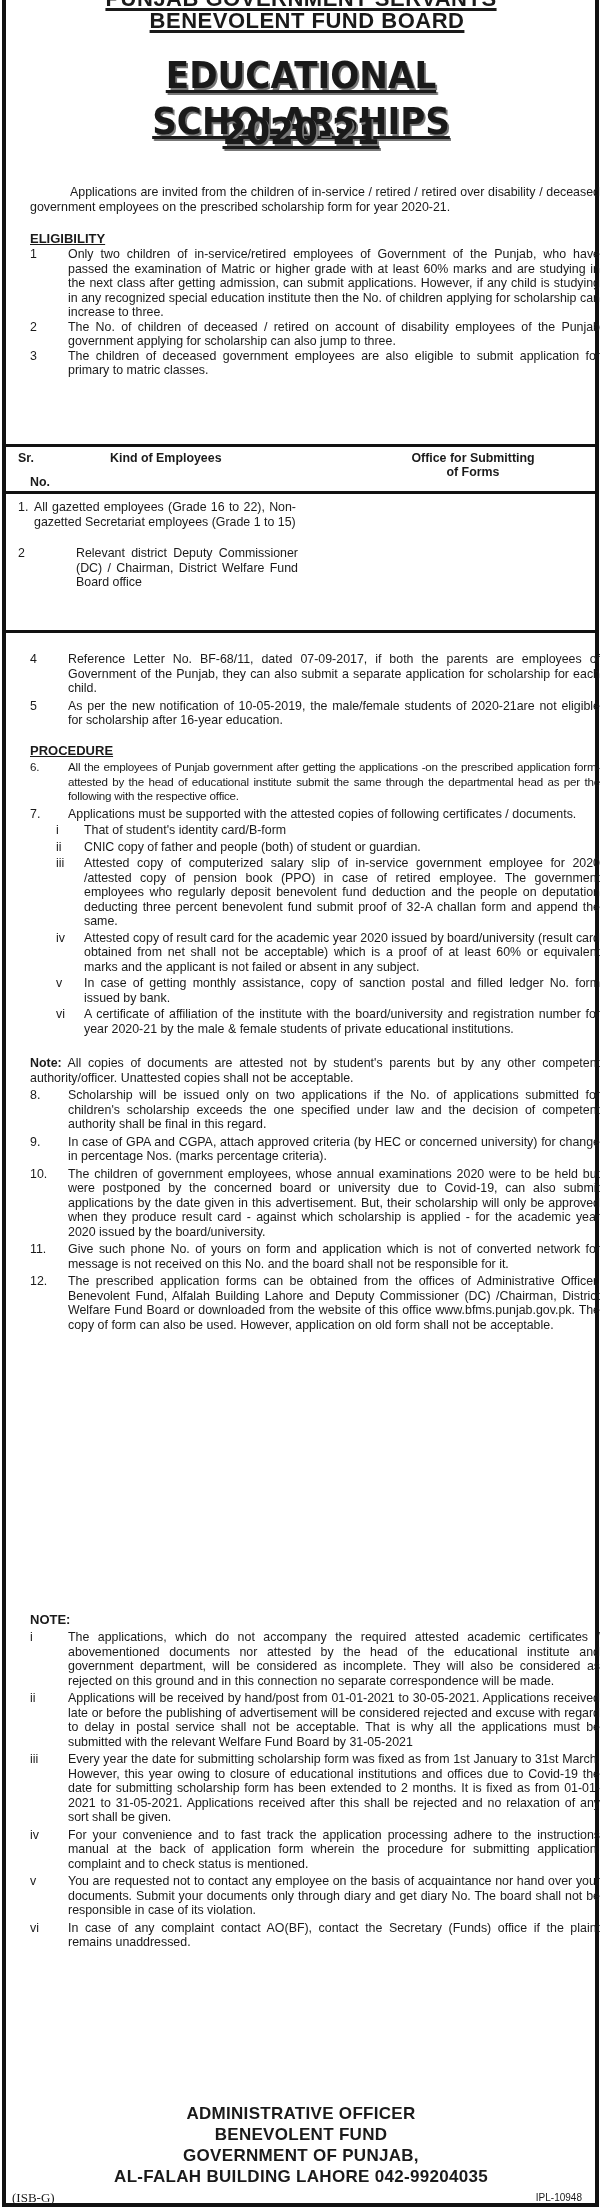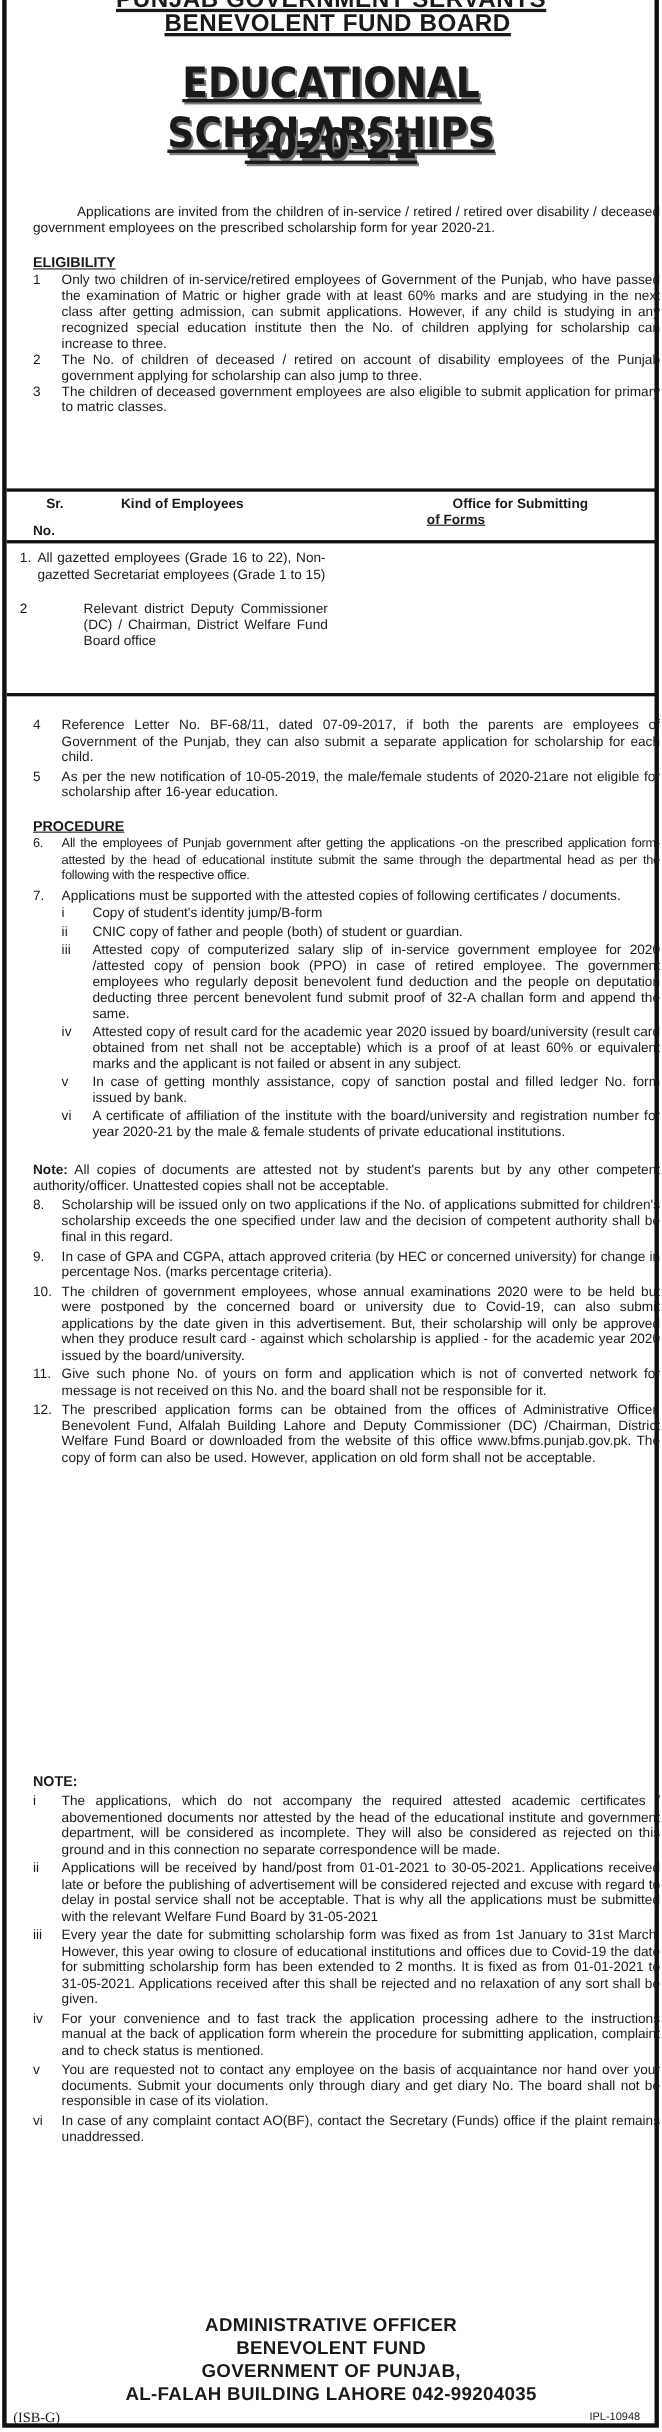--- a/index.html
+++ b/index.html
@@ -38,21 +38,21 @@
     font-size: 38px; line-height: 46px; transform: scaleX(0.9);
     text-decoration: underline; text-decoration-thickness: 3px;
     text-shadow: 2px 2px 0 #777;
   }
   .p { font-size: 12.4px; line-height: 14.5px; text-align: justify; }
   .abs { position: absolute; left: 24px; width: 570px; }
   .intro { text-indent: 40px; }
   .sect { font-weight: bold; font-size: 13px; text-decoration: underline; }
   .li { display: flex; }
   .li .n { width: 26px; flex: none; }
-  .li .t { flex: 1; text-align: justify; }
+  .li .t { flex: 1; text-align: justify; margin-left: 12px; }
   .sub { display: flex; margin-left: 26px; }
   .sub .n { width: 28px; flex: none; }
   .sub .t { flex: 1; text-align: justify; }
   .rule { position: absolute; left: 0; width: 590px; height: 3px; background: #111; }
   .tbl-head { position: absolute; left: 12px; width: 570px; font-weight: bold; font-size: 12.4px; line-height: 14px; }
   .tbl-row { position: absolute; left: 12px; width: 570px; display: flex; font-size: 12.4px; line-height: 14.5px; }
   .tbl-row .n { width: 16px; flex: none; }
   .tbl-row .k { width: 262px; flex: none; text-align: justify; }
   .tbl-row .o { width: 222px; margin-left: 42px; text-align: justify; }
   .sign {
@@ -88,25 +88,25 @@
       </div>
     <div class="li">
         <span class="n">3</span>
         <span class="t">The children of deceased government employees are also eligible to submit application for primary to matric classes.</span>
       </div>
   </div>
 
   <div class="rule" style="top:444px;"></div>
 
   <div class="tbl-head" style="top:451px;">
-    <span style="position:absolute;left:0;top:0;margin-left:24px;">Sr.</span>
+    <span style="position:absolute;left:0;top:0;">Sr.</span>
     <span style="position:absolute;left:0;top:24px;padding-left:12px;">No.</span>
     <span style="position:absolute;left:92px;top:0;">Kind of Employees</span>
     <span style="position:absolute;left:370px;top:0;width:170px;text-align:center;">Office for Submitting</span>
-    <span style="position:absolute;left:370px;top:14px;width:170px;text-align:left;text-decoration:underline;">of Forms</span>
+    <span style="position:absolute;left:370px;top:14px;width:170px;text-align:center;">of Forms</span>
   </div>
 
   <div class="rule" style="top:491px;"></div>
 
   <div class="tbl-row" style="top:500px;">
     <span class="n">1.</span>
     <span class="k">All gazetted employees (Grade 16 to 22), Non-gazetted Secretariat employees (Grade 1 to 15)</span>
   </div>
   <div class="tbl-row" style="top:546px;">
     <span class="n">2</span>
@@ -132,21 +132,21 @@
     <div class="li" style="font-size:11.6px;letter-spacing:-0.2px;">
         <span class="n">6.</span>
         <span class="t">All the employees of Punjab government after getting the applications -on the prescribed application form- attested by the head of educational institute submit the same through the departmental head as per the following with the respective office.</span>
       </div>
     <div class="li" style="margin-top:3px;">
         <span class="n">7.</span>
         <span class="t">Applications must be supported with the attested copies of following certificates / documents.</span>
       </div>
     <div class="sub" style="margin-top:2px;">
         <span class="n">i</span>
-        <span class="t">Copy of student's identity jump/B-form</span>
+        <span class="t">That of student's identity card/B-form</span>
       </div>
     <div class="sub" style="margin-top:2px;">
         <span class="n">ii</span>
         <span class="t">CNIC copy of father and people (both) of student or guardian.</span>
       </div>
     <div class="sub" style="margin-top:2px;">
         <span class="n">iii</span>
         <span class="t">Attested copy of computerized salary slip of in-service government employee for 2020 /attested copy of pension book (PPO) in case of retired employee. The government employees who regularly deposit benevolent fund deduction and the people on deputation deducting three percent benevolent fund submit proof of 32-A challan form and append the same.</span>
       </div>
     <div class="sub" style="margin-top:2px;">

